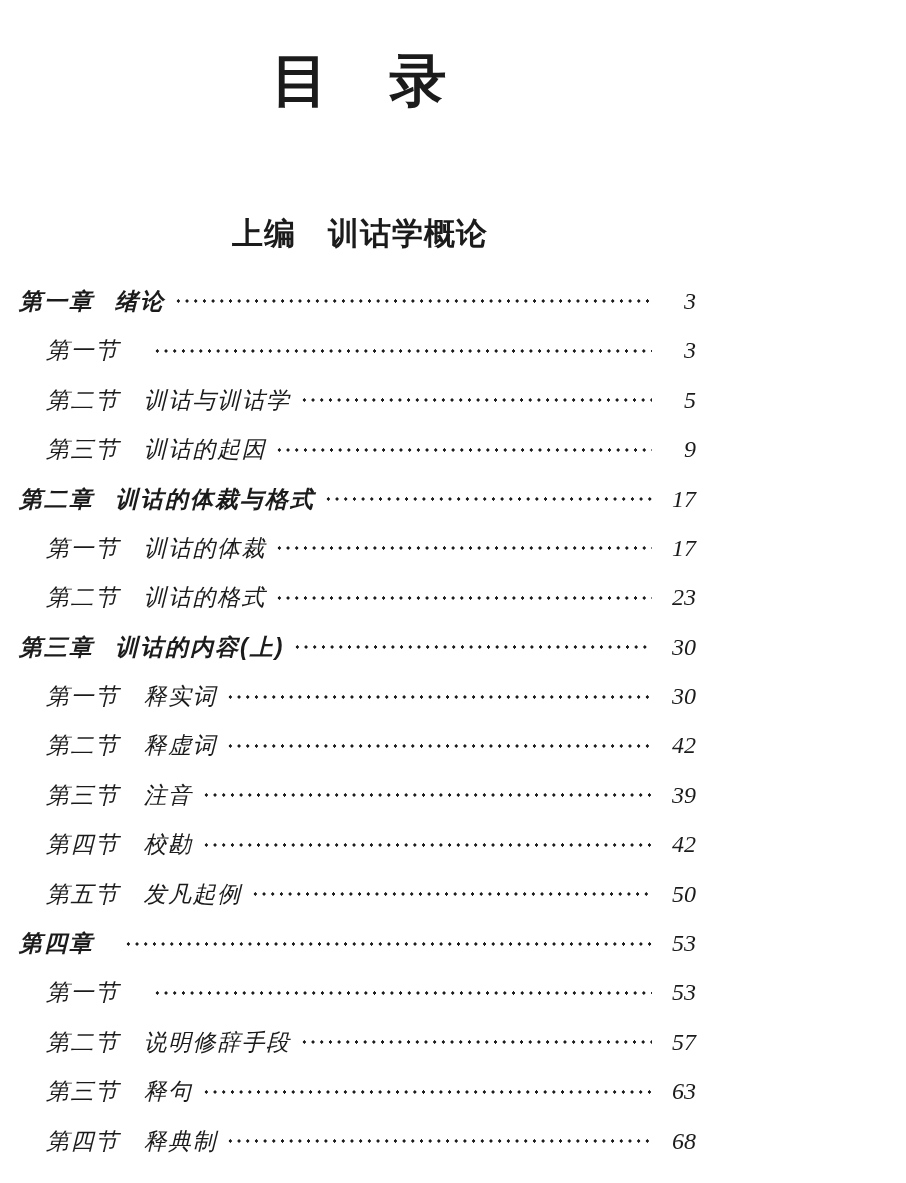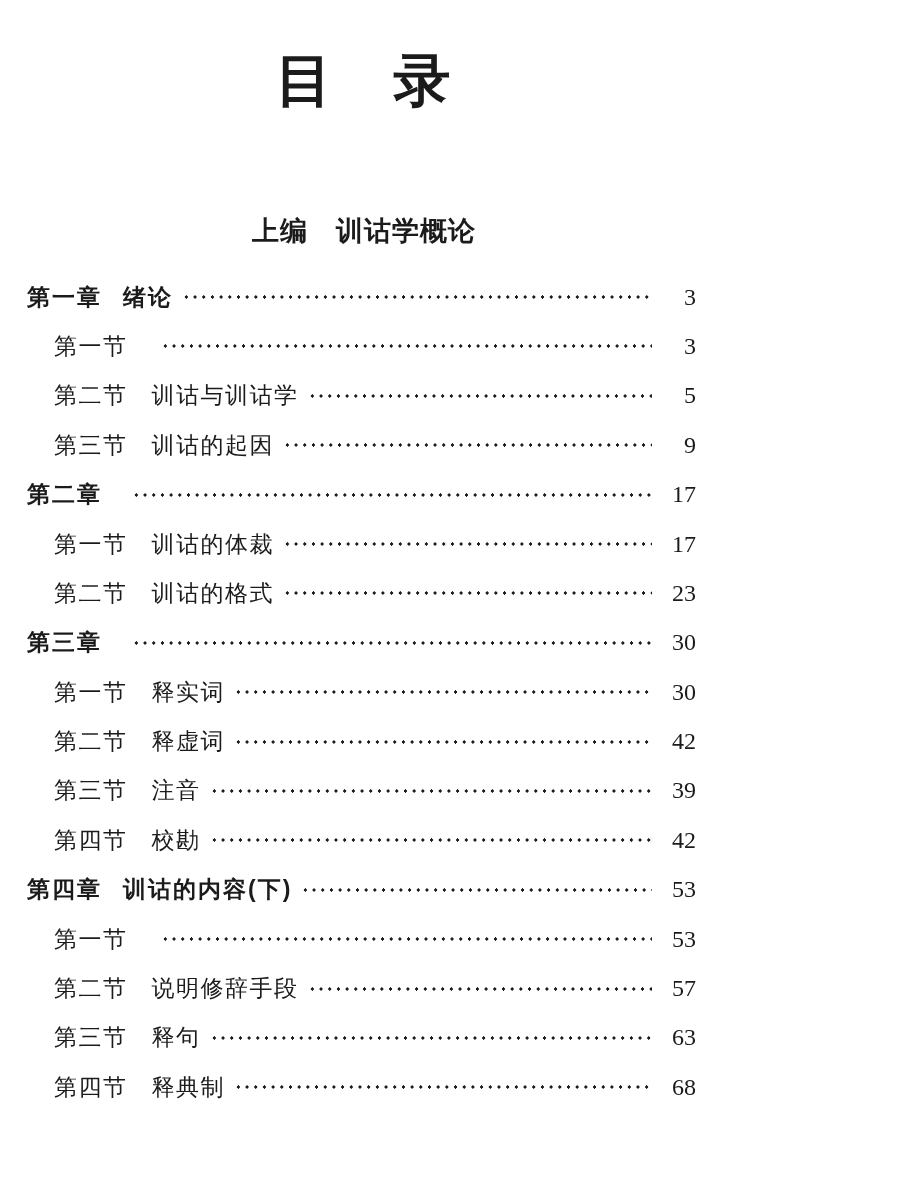--- a/index.html
+++ b/index.html
@@ -13,43 +13,43 @@
     color: #1b1b1b;
     font-family: "Liberation Serif", serif;
     overflow: hidden;
   }
   .page {
     position: relative;
     width: 720px;
     height: 1183px;
     box-sizing: border-box;
     padding-top: 50px;
-    padding-left: 8px;
   }
   .doc-title {
     margin: 0;
     text-align: center;
     font-size: 57px;
     line-height: 1.1;
     font-weight: bold;
     letter-spacing: 2px;
     font-family: "Liberation Serif", serif;
   }
   .part-heading {
     margin: 104px 0 0 0;
     text-align: center;
-    font-size: 27px;
+    font-size: 31px;
     line-height: 1.1;
     font-weight: bold;
     letter-spacing: 1px;
     font-family: "Liberation Serif", serif;
   }
   .toc {
     margin-top: 26px;
     padding: 0 24px 0 19px;
+    font-style: italic;
   }
   .toc-row {
     display: flex;
     align-items: center;
     height: 49.4px;
     font-size: 23px;
     letter-spacing: 1.5px;
     white-space: nowrap;
   }
   .toc-row.chapter {
@@ -115,37 +115,39 @@
     <span class="toc-page">5</span>
   </div>
       <div class="toc-row section">
     <span class="toc-label">第三节</span>
     <span class="toc-title">训诂的起因</span>
     <span class="toc-leader"></span>
     <span class="toc-page">9</span>
   </div>
       <div class="toc-row chapter">
     <span class="toc-label">第二章</span>
+    <span class="toc-title">训诂的体裁与格式</span>
     <span class="toc-leader"></span>
     <span class="toc-page">17</span>
   </div>
       <div class="toc-row section">
     <span class="toc-label">第一节</span>
     <span class="toc-title">训诂的体裁</span>
     <span class="toc-leader"></span>
     <span class="toc-page">17</span>
   </div>
       <div class="toc-row section">
     <span class="toc-label">第二节</span>
     <span class="toc-title">训诂的格式</span>
     <span class="toc-leader"></span>
     <span class="toc-page">23</span>
   </div>
       <div class="toc-row chapter">
     <span class="toc-label">第三章</span>
+    <span class="toc-title">训诂的内容(上)</span>
     <span class="toc-leader"></span>
     <span class="toc-page">30</span>
   </div>
       <div class="toc-row section">
     <span class="toc-label">第一节</span>
     <span class="toc-title">释实词</span>
     <span class="toc-leader"></span>
     <span class="toc-page">30</span>
   </div>
       <div class="toc-row section">
@@ -159,23 +161,28 @@
     <span class="toc-title">注音</span>
     <span class="toc-leader"></span>
     <span class="toc-page">39</span>
   </div>
       <div class="toc-row section">
     <span class="toc-label">第四节</span>
     <span class="toc-title">校勘</span>
     <span class="toc-leader"></span>
     <span class="toc-page">42</span>
   </div>
+      <div class="toc-row section">
+    <span class="toc-label">第五节</span>
+    <span class="toc-title">发凡起例</span>
+    <span class="toc-leader"></span>
+    <span class="toc-page">50</span>
+  </div>
       <div class="toc-row chapter">
     <span class="toc-label">第四章</span>
-    <span class="toc-title">训诂的内容(下)</span>
     <span class="toc-leader"></span>
     <span class="toc-page">53</span>
   </div>
       <div class="toc-row section">
     <span class="toc-label">第一节</span>
     <span class="toc-leader"></span>
     <span class="toc-page">53</span>
   </div>
       <div class="toc-row section">
     <span class="toc-label">第二节</span>

